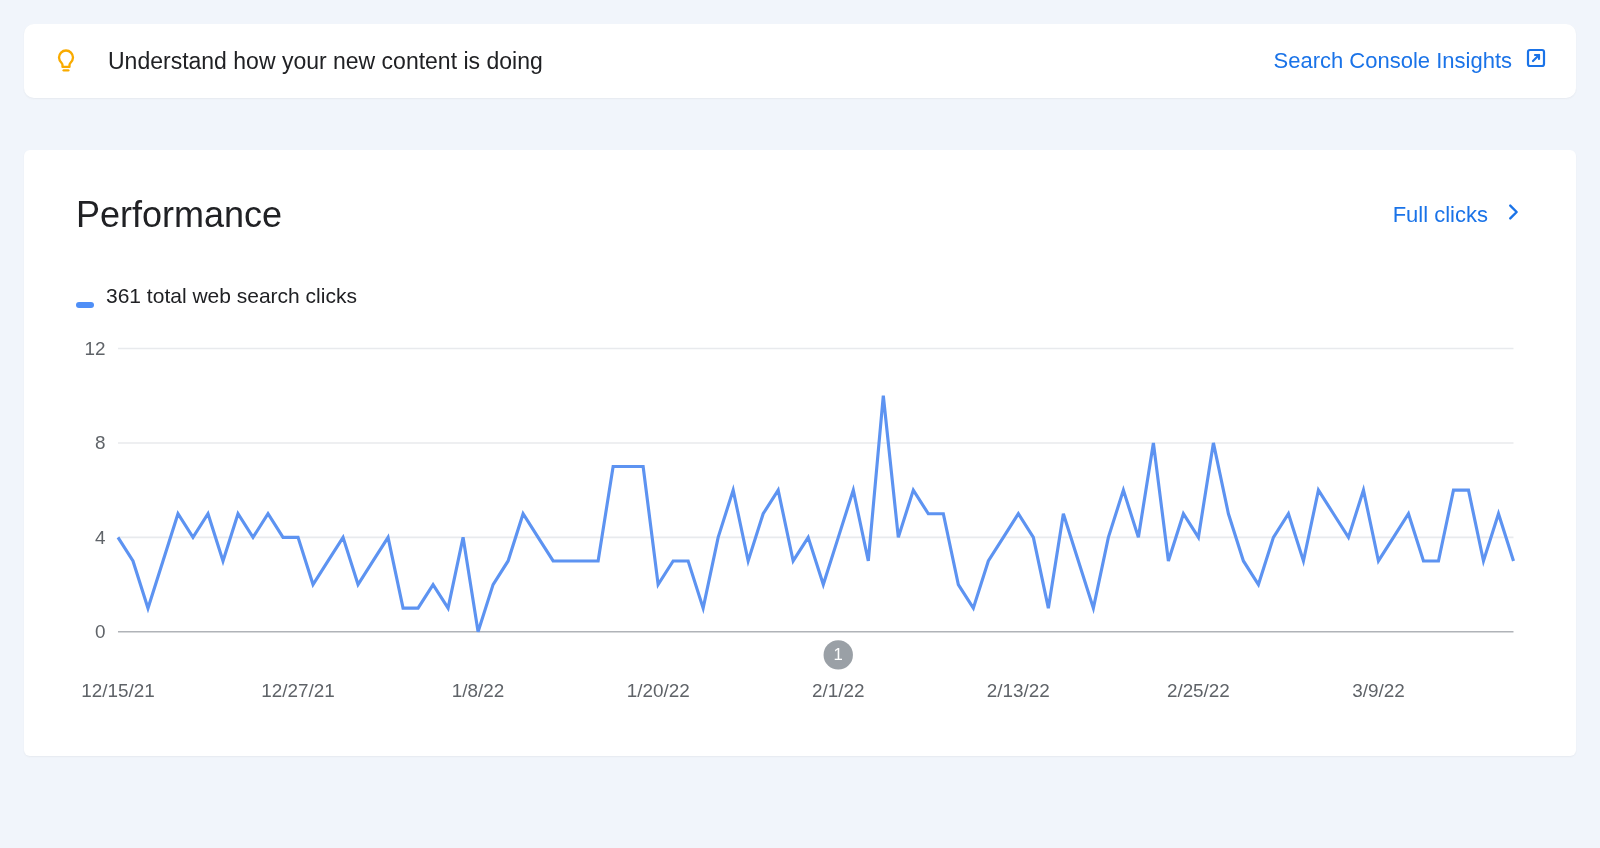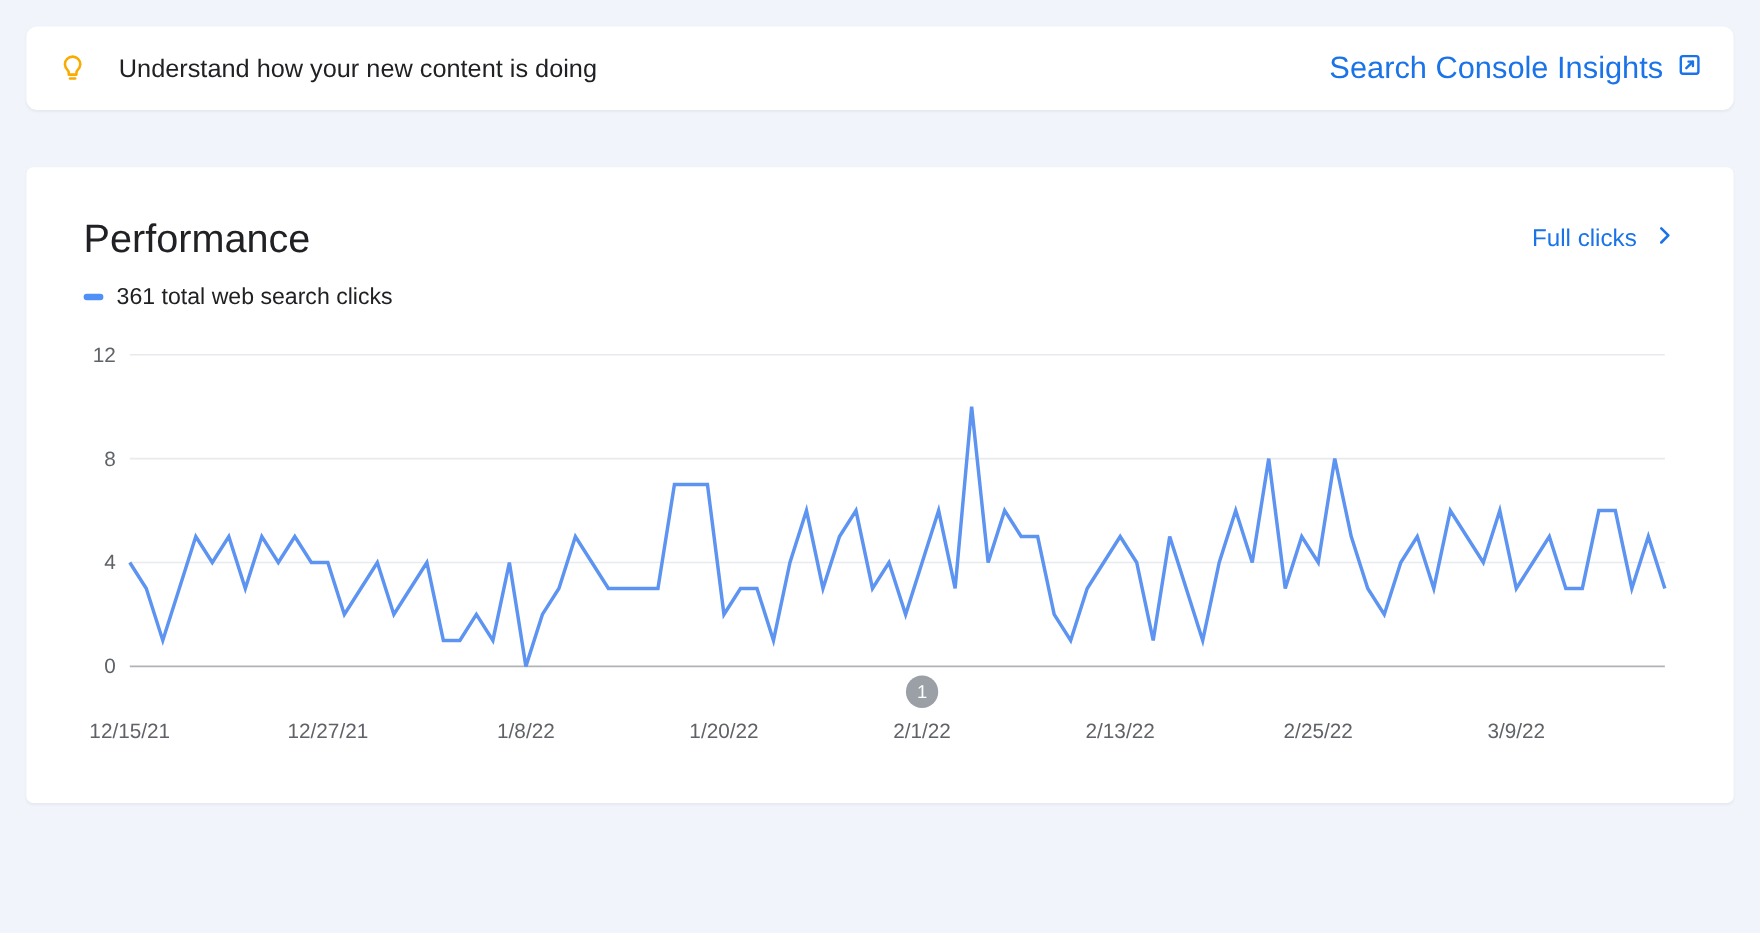--- a/index.html
+++ b/index.html
@@ -48,21 +48,21 @@
   }
   .banner-title {
     font-size: 23px;
     color: var(--text);
   }
   .banner-link {
     display: flex;
     align-items: center;
     gap: 12px;
     color: var(--blue);
-    font-size: 28px;
+    font-size: 22px;
     font-weight: 500;
     cursor: pointer;
   }
   .card {
     margin-top: 52px;
     background: var(--card);
     border-radius: 6px;
     box-shadow: 0 1px 2px rgba(60,64,67,.06);
     padding: 44px 52px 40px 52px;
   }
@@ -79,23 +79,23 @@
   .full-report {
     display: flex;
     align-items: center;
     gap: 14px;
     color: var(--blue);
     font-size: 22px;
     font-weight: 500;
     cursor: pointer;
   }
   .legend {
-    margin-top: 20px;
-    display: flex;
-    align-items: center;
+    margin-top: 48px;
+    display: flex;
+    align-items: flex-end;
     gap: 12px;
   }
   .legend-swatch {
     width: 18px;
     height: 6px;
     border-radius: 3px;
     background: #4f8ff7;
   }
   .legend-label {
     font-size: 21px;

